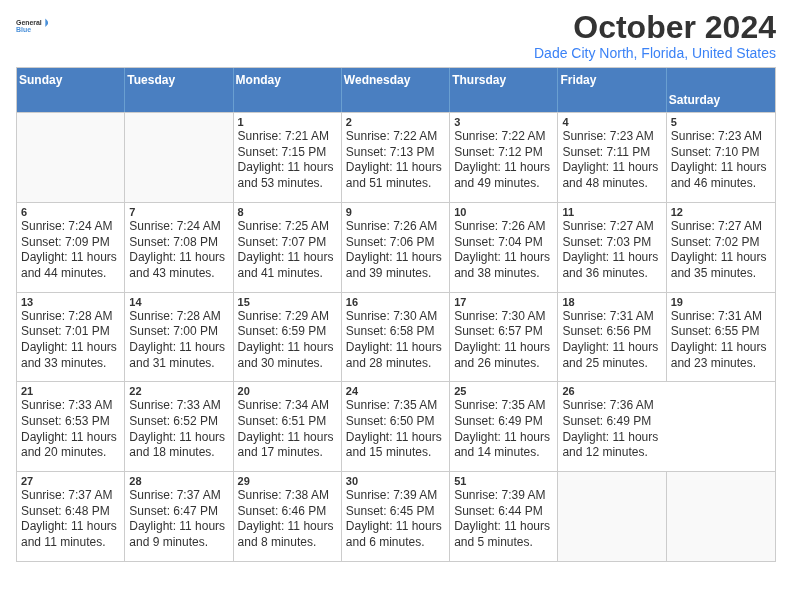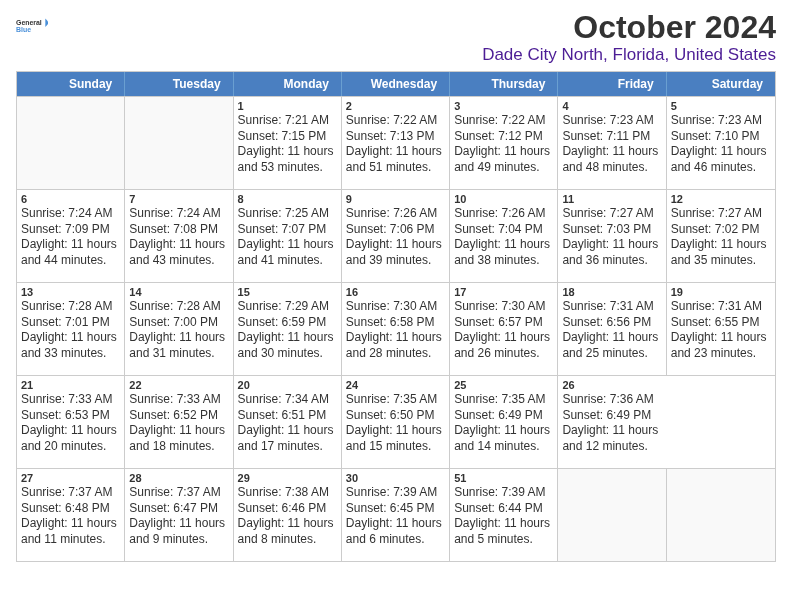--- a/index.html
+++ b/index.html
@@ -32,43 +32,43 @@
     .header-right {
       text-align: right;
     }
     .title {
       font-size: 32px;
       font-weight: bold;
       color: #333;
       line-height: 1.1;
     }
     .subtitle {
-      font-size: 17px;
-      color: #4c1d95;
+      font-size: 14px;
+      color: #3b82f6;
     }
     .calendar {
       flex: 1;
       display: flex;
       flex-direction: column;
       border: 1px solid #ccc;
     }
     .cal-header-row {
       display: grid;
       grid-template-columns: repeat(7, 1fr);
       background: #4a7fc1;
     }
     .cal-header-cell {
       color: #fff;
       font-size: 12px;
       font-weight: bold;
-      text-align: right;
-      padding: 5px 12px;
+      text-align: left;
+      padding: 5px 2px;
       border-right: 1px solid #6a9fd1;
     }
-    .cal-header-cell:last-child { border-right: none; }
+    .cal-header-cell:last-child { border-right: none; margin-top: 20px; }
     .cal-body {
       flex: 1;
       display: flex;
       flex-direction: column;
     }
     .cal-week {
       display: grid;
       grid-template-columns: repeat(7, 1fr);
       flex: 1;
       border-top: 1px solid #ccc;

